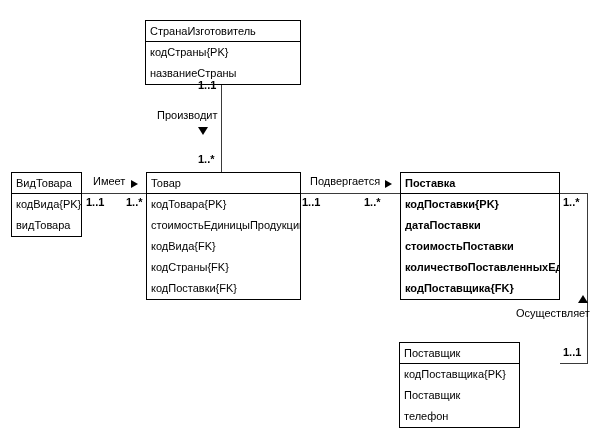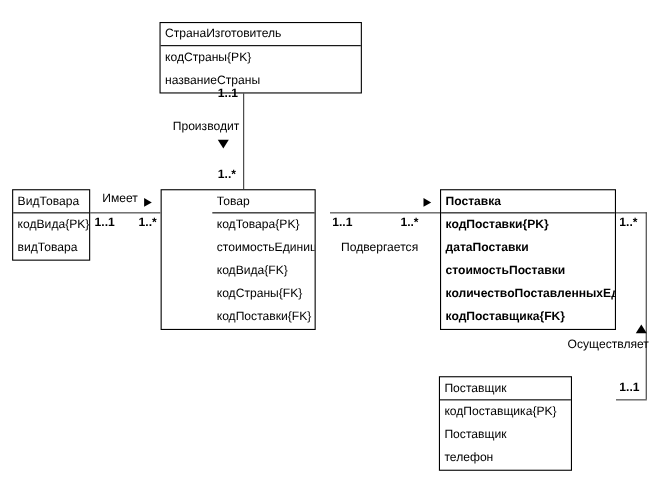--- a/index.html
+++ b/index.html
@@ -109,37 +109,37 @@
   <div class="vline" style="left:221px; top:75px; height:97px;"></div>
 
   <div class="hline" style="left:81px; top:193px; width:65px;"></div>
 
   <div class="hline" style="left:300px; top:193px; width:100px;"></div>
 
   <div class="hline" style="left:560px; top:193px; width:28px;"></div>
   <div class="vline" style="left:587px; top:193px; height:170px;"></div>
   <div class="hline" style="left:560px; top:363px; width:28px;"></div>
 
-  <div class="entity" style="left:145px; top:20px; width:184px; height:76px; height:auto;">
+  <div class="entity" style="left:145px; top:20px; width:156px; height:76px; height:auto;">
     <div class="entity-title">СтранаИзготовитель</div>
     <div class="attr-list">
       <div class="attr">кодСтраны{PK}</div>
       <div class="attr">названиеСтраны</div>
     </div>
   </div>
 
   <div class="entity" style="left:11px; top:172px; width:71px;">
     <div class="entity-title">ВидТовара</div>
     <div class="attr-list">
       <div class="attr">кодВида{PK}</div>
       <div class="attr">видТовара</div>
     </div>
   </div>
 
-  <div class="entity" style="left:146px; top:172px; width:141px;padding-left:46px;">
+  <div class="entity" style="left:146px; top:172px; width:155px;">
     <div class="entity-title">Товар</div>
     <div class="attr-list">
       <div class="attr">кодТовара{PK}</div>
       <div class="attr">стоимостьЕдиницыПродукции</div>
       <div class="attr">кодВида{FK}</div>
       <div class="attr">кодСтраны{FK}</div>
       <div class="attr">кодПоставки{FK}</div>
     </div>
   </div>
 
@@ -166,21 +166,21 @@
   <div class="mult" style="left:198px; top:79px;">1..1</div>
   <div class="rel-label" style="left:157px; top:109px;">Производит</div>
   <div class="tri tri-down" style="left:198px; top:127px;"></div>
   <div class="mult" style="left:198px; top:153px;">1..*</div>
 
   <div class="rel-label" style="left:93px; top:175px;">Имеет</div>
   <div class="tri tri-right" style="left:131px; top:180px;"></div>
   <div class="mult" style="left:86px; top:196px;">1..1</div>
   <div class="mult" style="left:126px; top:196px;">1..*</div>
 
-  <div class="rel-label" style="left:310px; top:175px;margin-top:44px;">Подвергается</div>
+  <div class="rel-label" style="left:310px; top:175px;">Подвергается</div>
   <div class="tri tri-right" style="left:385px; top:180px;"></div>
   <div class="mult" style="left:302px; top:196px;">1..1</div>
   <div class="mult" style="left:364px; top:196px;">1..*</div>
 
   <div class="mult" style="left:563px; top:196px;">1..*</div>
   <div class="tri tri-up" style="left:578px; top:295px;"></div>
   <div class="rel-label" style="left:516px; top:307px;">Осуществляет</div>
   <div class="mult" style="left:563px; top:346px;">1..1</div>
 
 </div>

